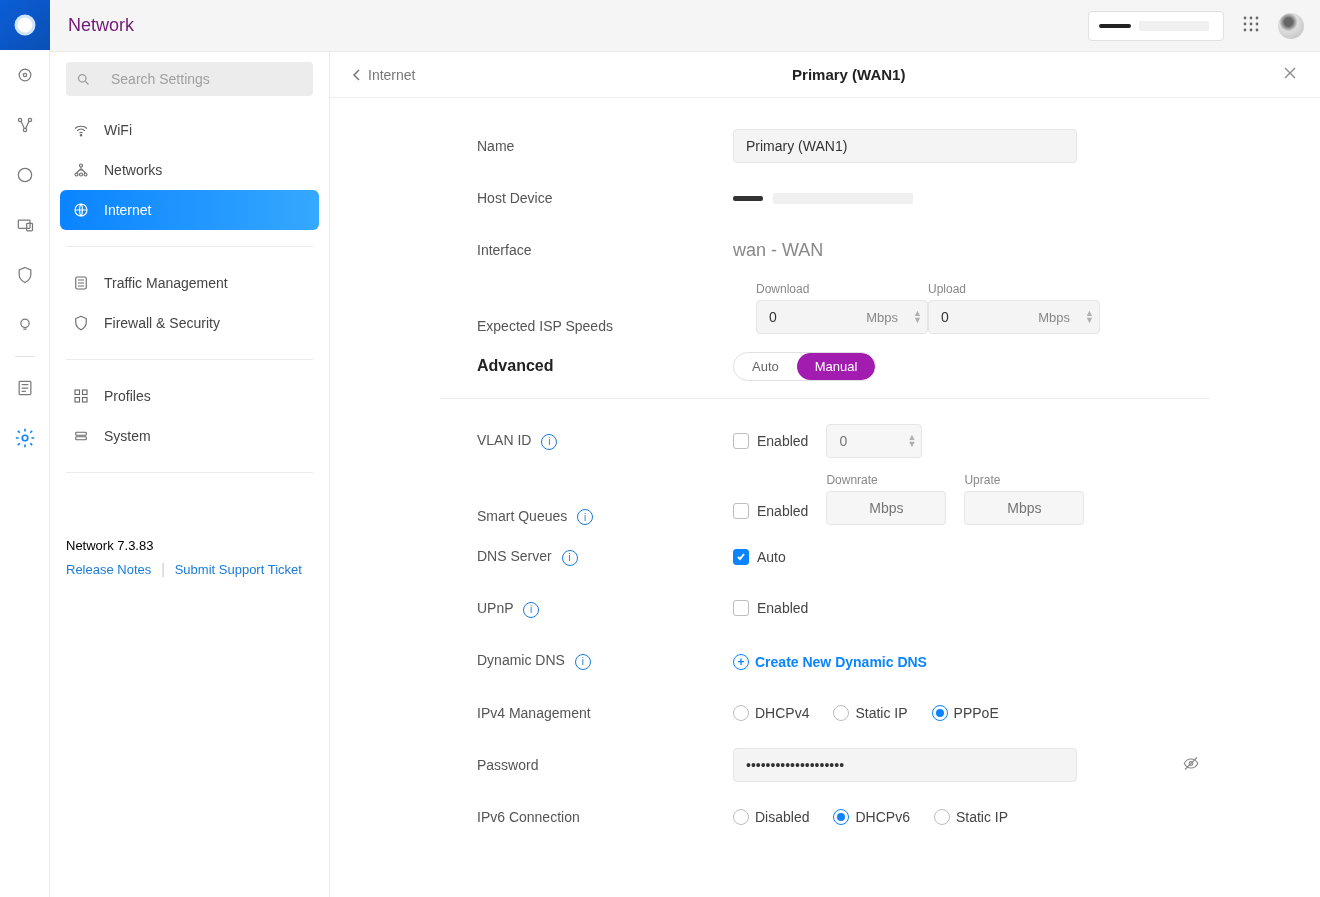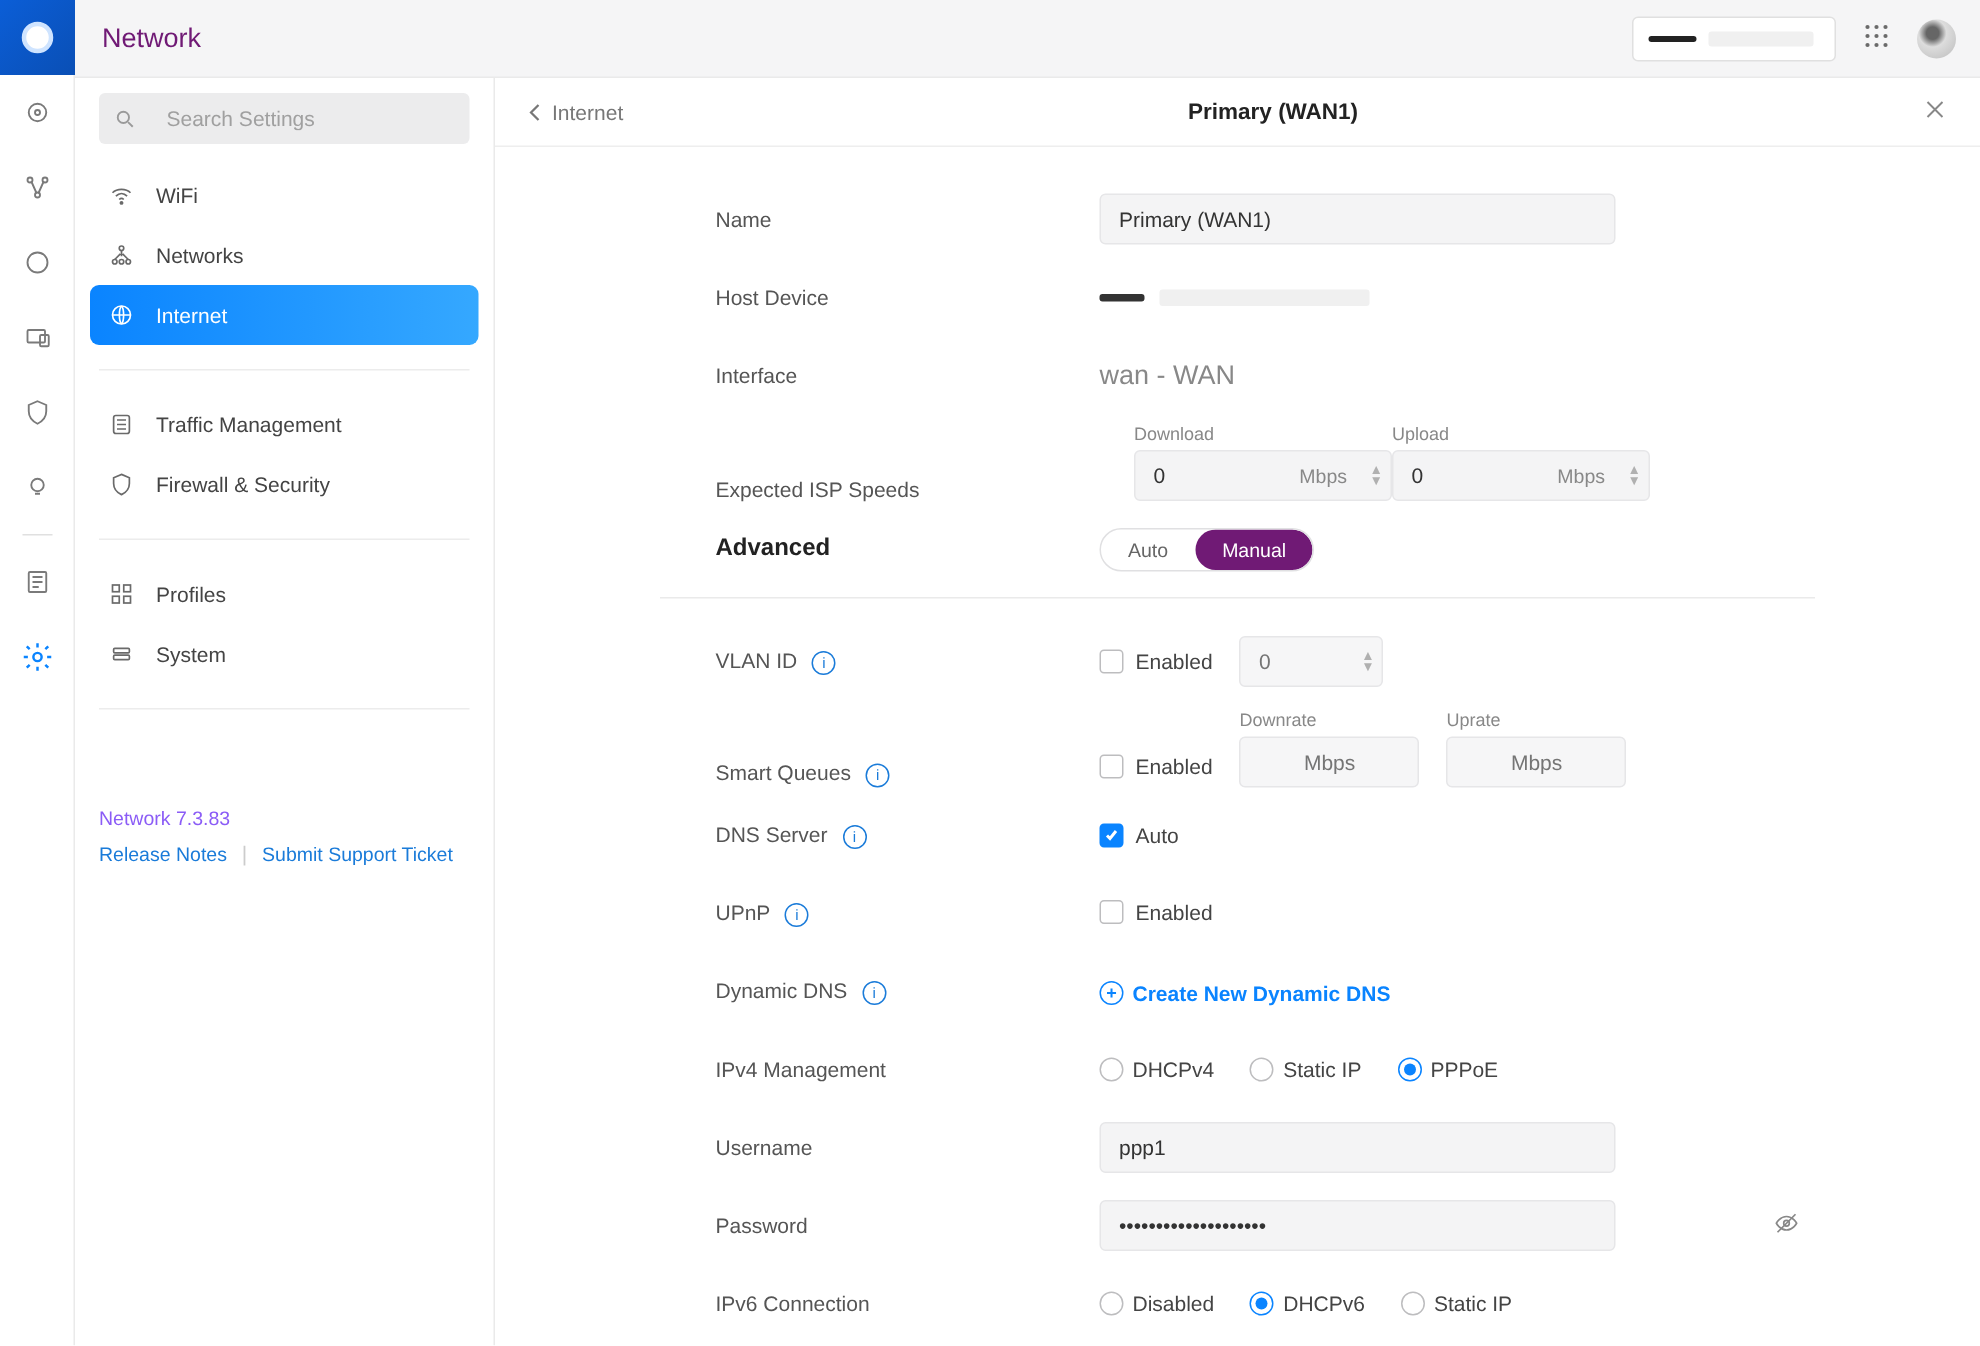--- a/index.html
+++ b/index.html
@@ -34,21 +34,21 @@
   .search-box input::placeholder { color:#a0a0a0;}
 
   .nav-group { padding:6px 10px; }
   .nav-sep { height:1px; background:#ececec; margin:10px 16px; }
   .nav-item { height:40px; display:flex; align-items:center; gap:12px; padding:0 10px; border-radius:6px; color:#444; cursor:pointer;}
   .nav-item .icon { width:22px; display:flex; align-items:center; justify-content:center; color:#6a6a6a;}
   .nav-item.active { background:linear-gradient(90deg,#0a84ff,#35a8ff); color:#fff; }
   .nav-item.active .icon { color:#fff; }
 
   .nav-footer { margin-top:auto; padding:14px 16px 20px; }
-  .nav-footer .ver { color:#8b5cf6; font-size:13px; margin-bottom:8px;}
+  .nav-footer .ver { color:#000000; font-size:13px; margin-bottom:8px;}
   .nav-footer a { color:#1a7bd9; font-size:13px; text-decoration:none; }
   .nav-footer .bar { color:#ccc; margin:0 6px;}
 
   
   .content { flex:1; display:flex; flex-direction:column; min-width:0;}
   .content-header { height:46px; display:flex; align-items:center; padding:0 22px; border-bottom:1px solid #eee;}
   .content-header .back { display:flex; align-items:center; gap:6px; color:#777; font-size:14px; cursor:pointer;}
   .content-header .crumb-title { flex:1; text-align:center; font-weight:600; font-size:15px; color:#222;}
   .content-header .close { color:#888; cursor:pointer;}
   .form-scroll { flex:1; overflow:auto; padding:28px 0 40px; }
@@ -72,21 +72,21 @@
   .static-text { color:#888; font-size:18px; }
   .host-area { display:flex; align-items:center; gap:10px;}
   .host-area .device { width:30px; height:5px; background:#333; border-radius:2px;}
   .host-area .blur { width:140px; height:11px; background:#f0f0f0; border-radius:2px;}
 
   .two-col { display:flex; gap:0;margin-left:23px;}
   .col-lbl { font-size:12px; color:#888; margin-bottom:4px;}
 
   .segmented { display:inline-flex; border:1px solid #e0e0e2; border-radius:18px; overflow:hidden; background:#fff;}
   .segmented .seg { padding:6px 18px; font-size:13px; cursor:pointer; color:#666;}
-  .segmented .seg.active { background:#701a75; color:#fff; border-radius:18px;}
+  .segmented .seg.active { background:#a21caf; color:#fff; border-radius:18px;}
 
   .checkbox { display:inline-flex; align-items:center; gap:8px; cursor:pointer;}
   .checkbox .box { width:16px; height:16px; border:1.5px solid #bdbdbf; border-radius:3px; display:inline-flex; align-items:center; justify-content:center; background:#fff;}
   .checkbox.checked .box { background:#0a84ff; border-color:#0a84ff; color:#fff;}
   .checkbox .box svg { display:none;}
   .checkbox.checked .box svg { display:block;}
   .cb-label { color:#444;}
 
   .radio-group { display:flex; gap:24px; }
   .radio { display:inline-flex; align-items:center; gap:6px; cursor:pointer; }
@@ -462,26 +462,20 @@
                   <div class="radio selected">
                       <span class="ring">
                         <span class="dot"></span>
                       </span>
                       <span class="rlabel">PPPoE</span>
                     </div>
                 </div>
               </div>
             </div>
 
-            <div class="row">
-              <div class="label">Username</div>
-              <div class="control">
-                <input class="text-input" value="ppp1" style="">
-              </div>
-            </div>
 
             <div class="row">
               <div class="label">Password</div>
               <div class="control pwd-wrap">
                 <input class="text-input" value="••••••••••••••••••••" style="">
                 <span class="eye">
                   <svg width="18" height="18" viewBox="0 0 24 24" fill="none" stroke="currentColor" stroke-width="1.5">
                       <path d="M3 12s3-6 9-6 9 6 9 6-3 6-9 6-9-6-9-6z"></path>
                       <circle cx="12" cy="12" r="2.5"></circle>
                       <path d="M4 20 20 4"></path>

